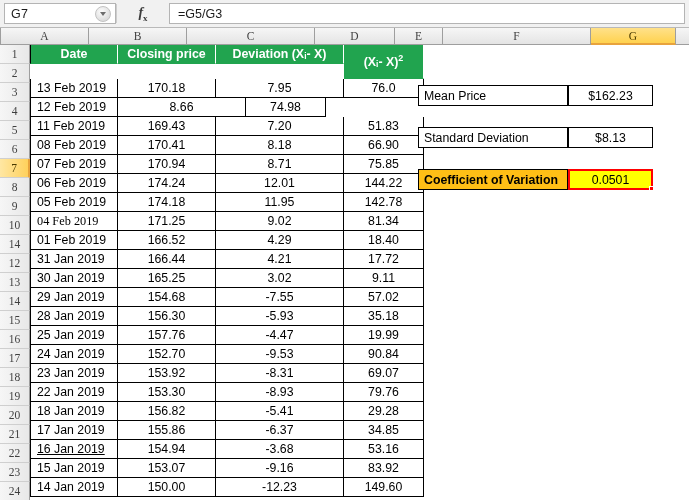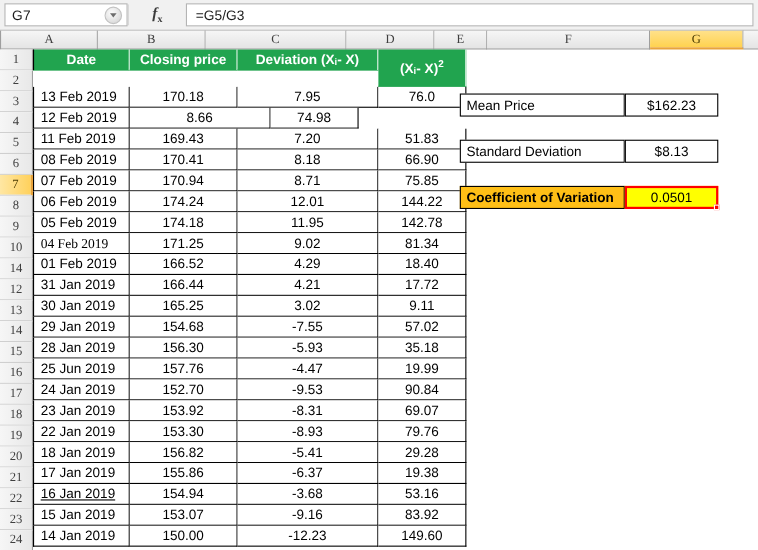--- a/index.html
+++ b/index.html
@@ -390,21 +390,21 @@
         <div class="cell c-num" style="width: 128px; height: 19px;">-7.55</div>
         <div class="cell c-num" style="width: 80px; height: 19px;">57.02</div>
       </div>
       <div class="trow">
         <div class="cell c-date first" style="width: 88px; height: 19px;">28 Jan 2019</div>
         <div class="cell c-num" style="width: 98px; height: 19px;">156.30</div>
         <div class="cell c-num" style="width: 128px; height: 19px;">-5.93</div>
         <div class="cell c-num" style="width: 80px; height: 19px;">35.18</div>
       </div>
       <div class="trow">
-        <div class="cell c-date first" style="width: 88px; height: 19px;">25 Jun 2019</div>
+        <div class="cell c-date first" style="width: 88px; height: 19px;">25 Jan 2019</div>
         <div class="cell c-num" style="width: 98px; height: 19px;">157.76</div>
         <div class="cell c-num" style="width: 128px; height: 19px;">-4.47</div>
         <div class="cell c-num" style="width: 80px; height: 19px;">19.99</div>
       </div>
       <div class="trow">
         <div class="cell c-date first" style="width: 88px; height: 19px;">24 Jan 2019</div>
         <div class="cell c-num" style="width: 98px; height: 19px;">152.70</div>
         <div class="cell c-num" style="width: 128px; height: 19px;">-9.53</div>
         <div class="cell c-num" style="width: 80px; height: 19px;">90.84</div>
       </div>
@@ -423,21 +423,21 @@
       <div class="trow">
         <div class="cell c-date first" style="width: 88px; height: 19px;">18 Jan 2019</div>
         <div class="cell c-num" style="width: 98px; height: 19px;">156.82</div>
         <div class="cell c-num" style="width: 128px; height: 19px;">-5.41</div>
         <div class="cell c-num" style="width: 80px; height: 19px;">29.28</div>
       </div>
       <div class="trow">
         <div class="cell c-date first" style="width: 88px; height: 19px;">17 Jan 2019</div>
         <div class="cell c-num" style="width: 98px; height: 19px;">155.86</div>
         <div class="cell c-num" style="width: 128px; height: 19px;">-6.37</div>
-        <div class="cell c-num" style="width: 80px; height: 19px;">19.38</div>
+        <div class="cell c-num" style="width: 80px; height: 19px;">34.85</div>
       </div>
       <div class="trow">
         <div class="cell c-date first" style="width: 88px; height: 19px; text-decoration: underline;">16 Jan 2019</div>
         <div class="cell c-num" style="width: 98px; height: 19px;">154.94</div>
         <div class="cell c-num" style="width: 128px; height: 19px;">-3.68</div>
         <div class="cell c-num" style="width: 80px; height: 19px;">53.16</div>
       </div>
       <div class="trow">
         <div class="cell c-date first" style="width: 88px; height: 19px;">15 Jan 2019</div>
         <div class="cell c-num" style="width: 98px; height: 19px;">153.07</div>

